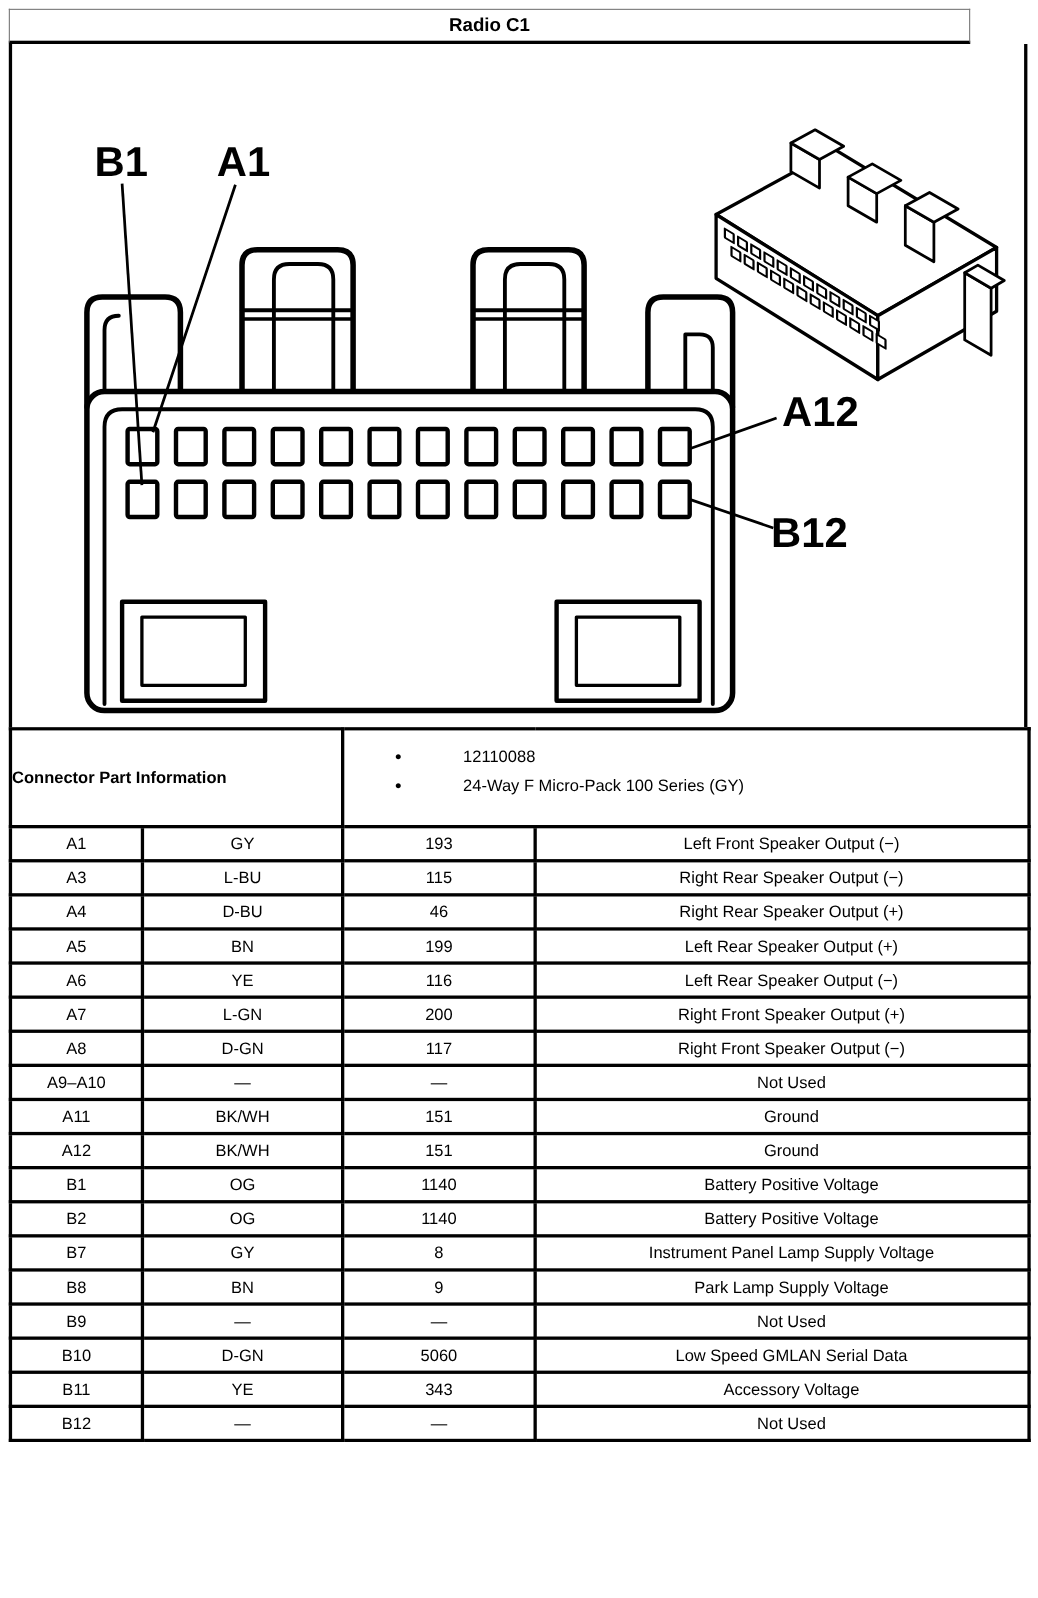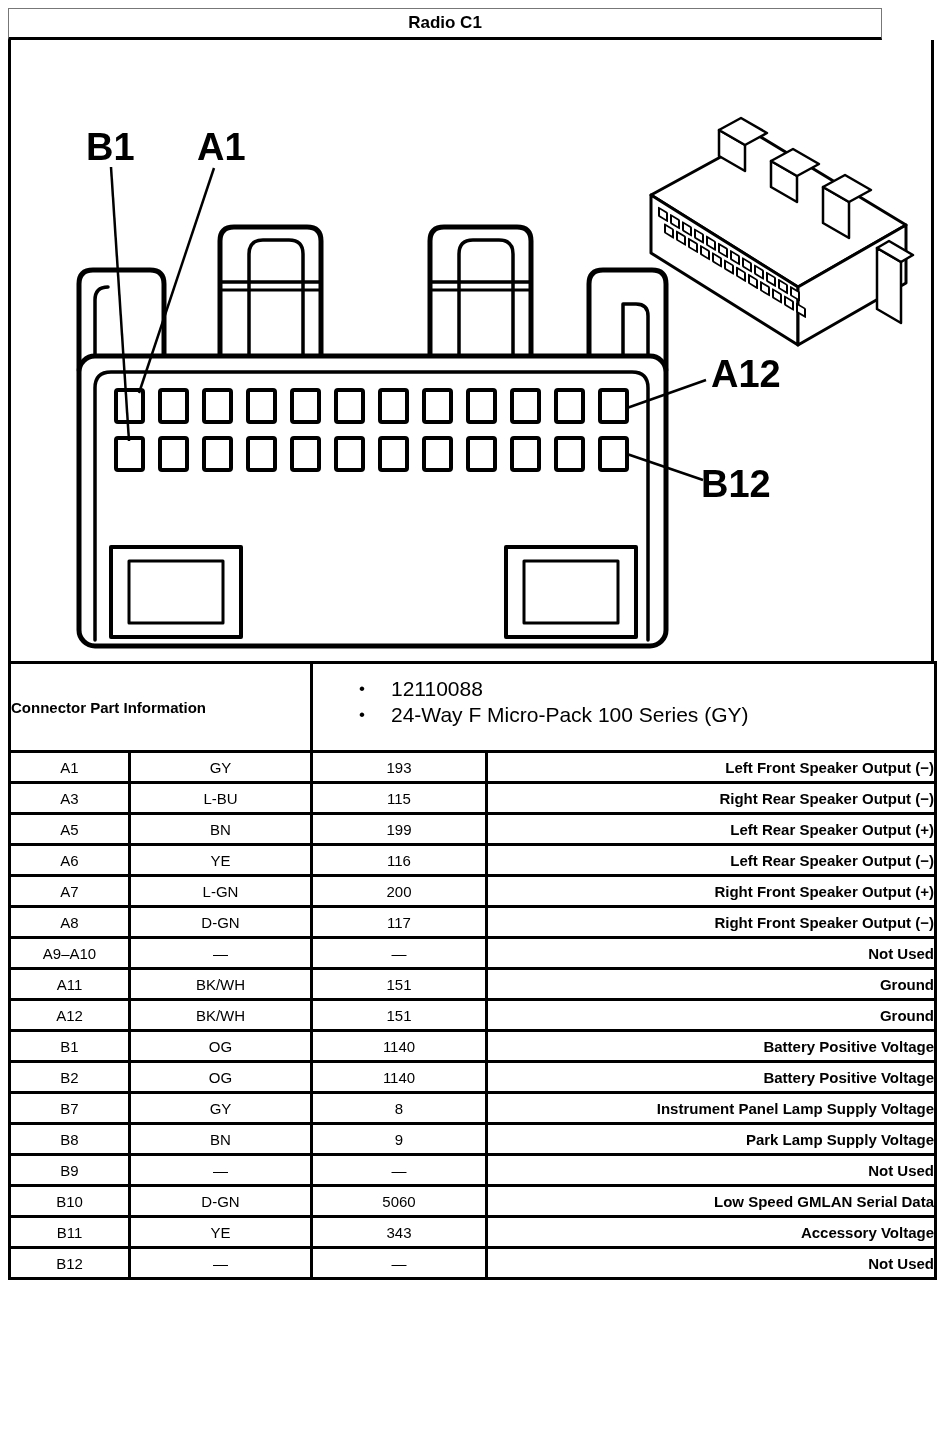--- a/index.html
+++ b/index.html
@@ -25,27 +25,27 @@
     width:926px; border-collapse:collapse; table-layout:fixed;
     font-size:15px;
   }
   table.pin-table td, table.pin-table th { border:3px solid #000; padding:0; overflow:hidden; }
   col.c-pin { width:120px; } col.c-wire { width:182px; }
   col.c-circ { width:175px; } col.c-fn { width:449px; }
 
   td.part-label { height:86px; text-align:left; vertical-align:middle; font-weight:bold; font-size:15px; }
   td.part-bullets { vertical-align:top; }
   td.part-bullets ul { list-style:none; margin:12px 0 0 0; padding:0; }
-  td.part-bullets li { position:relative; padding-left:78px; line-height:26px; font-size:21px; }
+  td.part-bullets li { position:relative; padding-left:108px; line-height:26px; font-size:15px; }
   td.part-bullets li::before { content:"\2022"; position:absolute; left:46px; top:0; font-size:17px; }
 
   tr.hdr th { height:30px; font-size:15px; font-weight:bold; text-align:center; vertical-align:middle; }
   tbody.rows td { height:28px; vertical-align:middle; }
   tbody.rows td.c { text-align:center; }
-  tbody.rows td.fn { text-align:right; padding-left:17px;font-weight:bold; }
+  tbody.rows td.fn { text-align:center; padding-left:17px; }
 </style>
 </head>
 <body>
 
 <div class="page">
 
   <div class="title-bar">
     <span>Radio C1</span>
   </div>
 
@@ -186,20 +186,26 @@
           <td class="c">193</td>
           <td class="fn">Left Front Speaker Output (−)</td>
         </tr>
         <tr>
           <td class="c">A3</td>
           <td class="c">L-BU</td>
           <td class="c">115</td>
           <td class="fn">Right Rear Speaker Output (−)</td>
         </tr>
         <tr>
+          <td class="c">A4</td>
+          <td class="c">D-BU</td>
+          <td class="c">46</td>
+          <td class="fn">Right Rear Speaker Output (+)</td>
+        </tr>
+        <tr>
           <td class="c">A5</td>
           <td class="c">BN</td>
           <td class="c">199</td>
           <td class="fn">Left Rear Speaker Output (+)</td>
         </tr>
         <tr>
           <td class="c">A6</td>
           <td class="c">YE</td>
           <td class="c">116</td>
           <td class="fn">Left Rear Speaker Output (−)</td>

